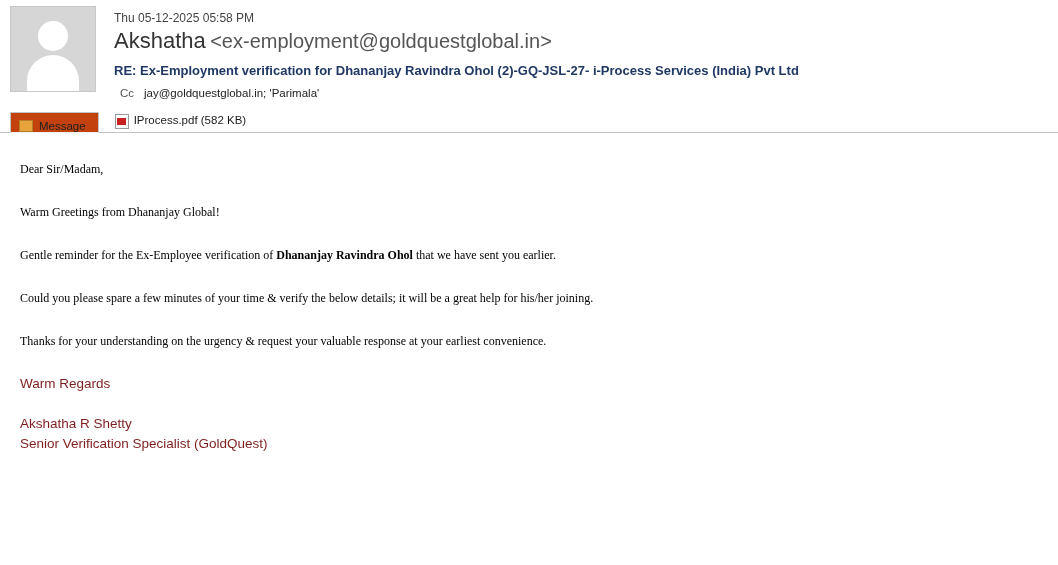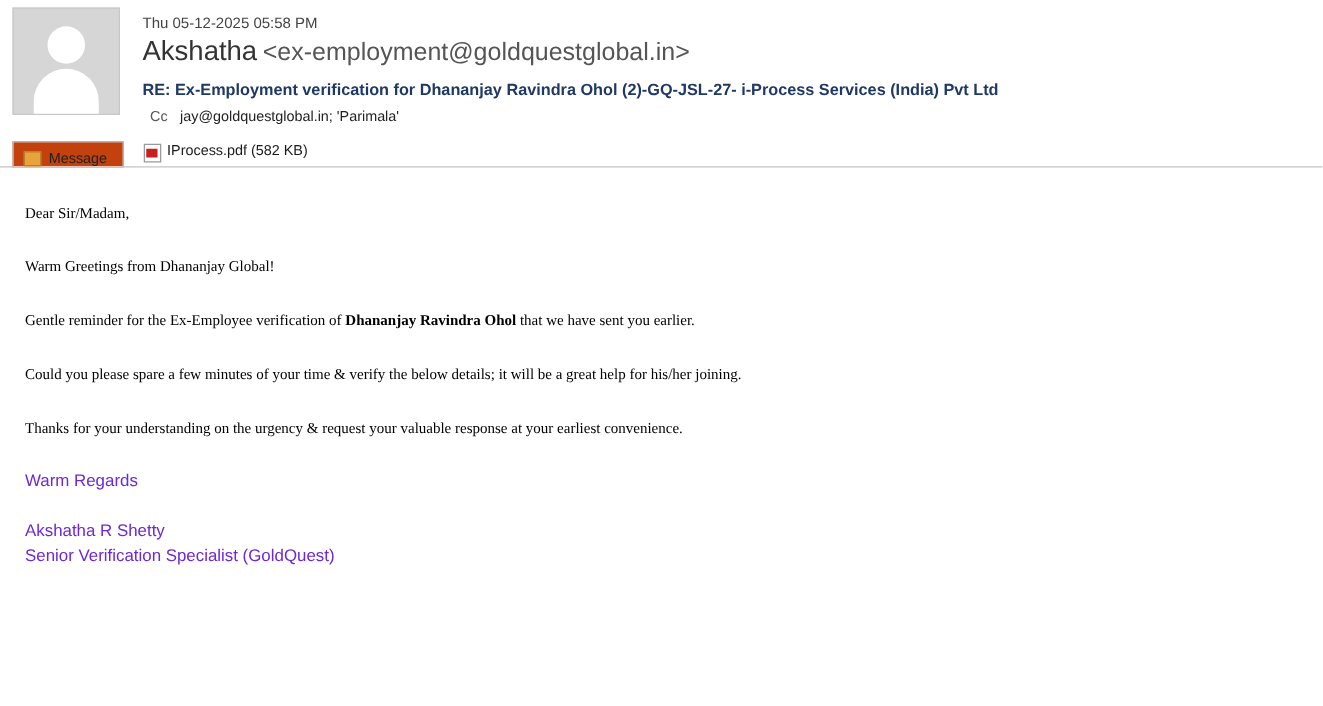--- a/index.html
+++ b/index.html
@@ -165,21 +165,21 @@
   }
   .mail-body p {
     margin: 0 0 23px 0;
     line-height: 20px;
   }
   .mail-body p b {
     font-weight: bold;
   }
   .sig-block {
     font-family: "Liberation Sans", sans-serif;
-    color: #6d28d9;
+    color: #7f1d1d;
     font-size: 13.5px;
     line-height: 20px;
     padding-left: 20px;
   }
   .sig-regards {
     padding-bottom: 20px;
   }
   .sig-name { }
   .sig-title { }
 </style>

